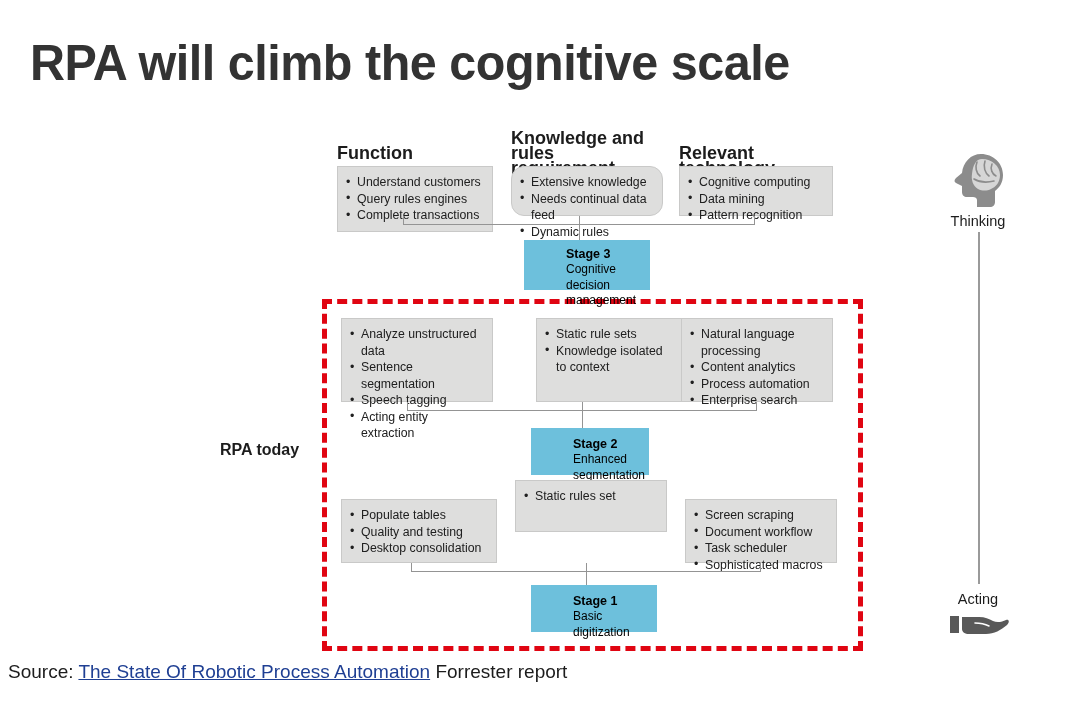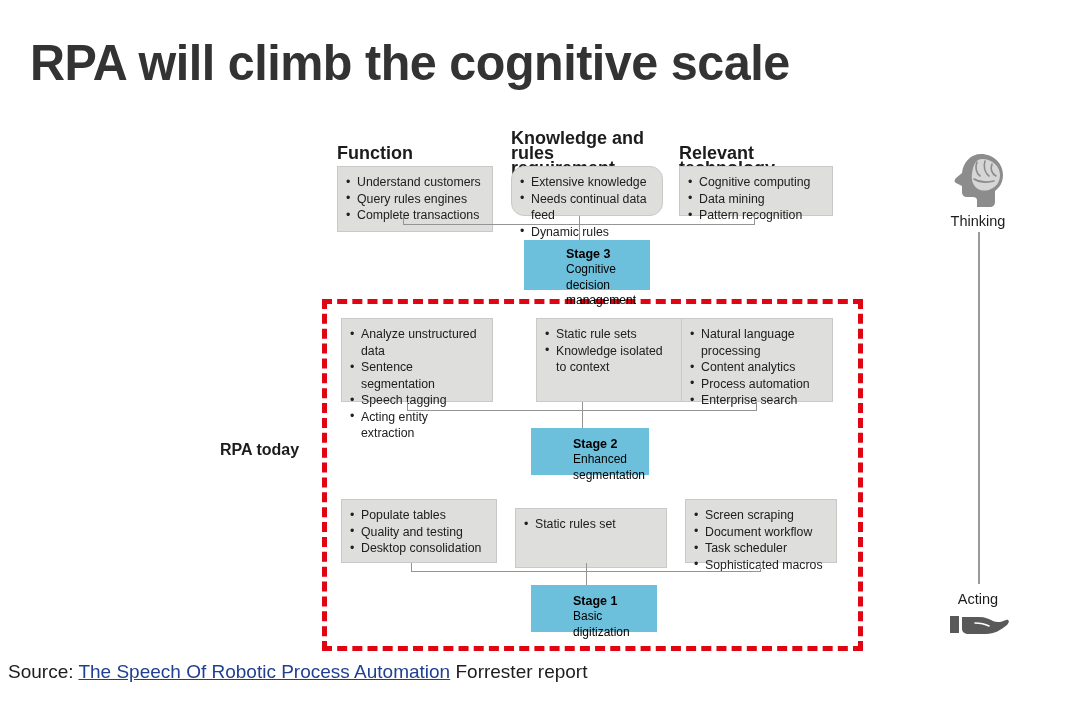--- a/index.html
+++ b/index.html
@@ -274,21 +274,21 @@
       <div class="s-sub" style="white-space: pre-line;">Enhanced segmentation</div>
     </div>
 
     <div class="gbox" style="left:341px; top:499px; width:156px; height:64px;">
       <ul>
         <li>Populate tables</li>
         <li>Quality and testing</li>
         <li>Desktop consolidation</li>
       </ul>
     </div>
-    <div class="gbox" style="left:515px; top:508px; width:152px; height:60px;">
+    <div class="gbox" style="left:515px; top:480px; width:152px; height:52px;">
       <ul>
         <li>Static rules set</li>
       </ul>
     </div>
     <div class="gbox" style="left:685px; top:499px; width:152px; height:64px;">
       <ul>
         <li>Screen scraping</li>
         <li>Document workflow</li>
         <li>Task scheduler</li>
         <li>Sophisticated macros</li>
@@ -329,16 +329,16 @@
         <rect x="1" y="5" width="9" height="17" fill="#595959"></rect>
         <path d="M13 6 L30 6 C36 6 40 8 44 10 C48 12 53 11 57 9 C60 8 61 11 58 14
                  C52 19 45 23 37 23 L20 23 C16 23 13 21 13 18 Z" fill="#595959"></path>
         <path d="M26 12 C31 12 36 13 40 15" fill="none" stroke="#ffffff" stroke-width="1.6" stroke-linecap="round"></path>
       </svg>
     </div>
 
   </div>
 
   <div id="source-line">
-    <span>Source: </span><a id="source-link" href="#">The Speech Of Robotic Process Automation</a><span> Forrester report</span>
+    <span>Source: </span><a id="source-link" href="#">The State Of Robotic Process Automation</a><span> Forrester report</span>
   </div>
 
 </div>
 
 </body></html>

